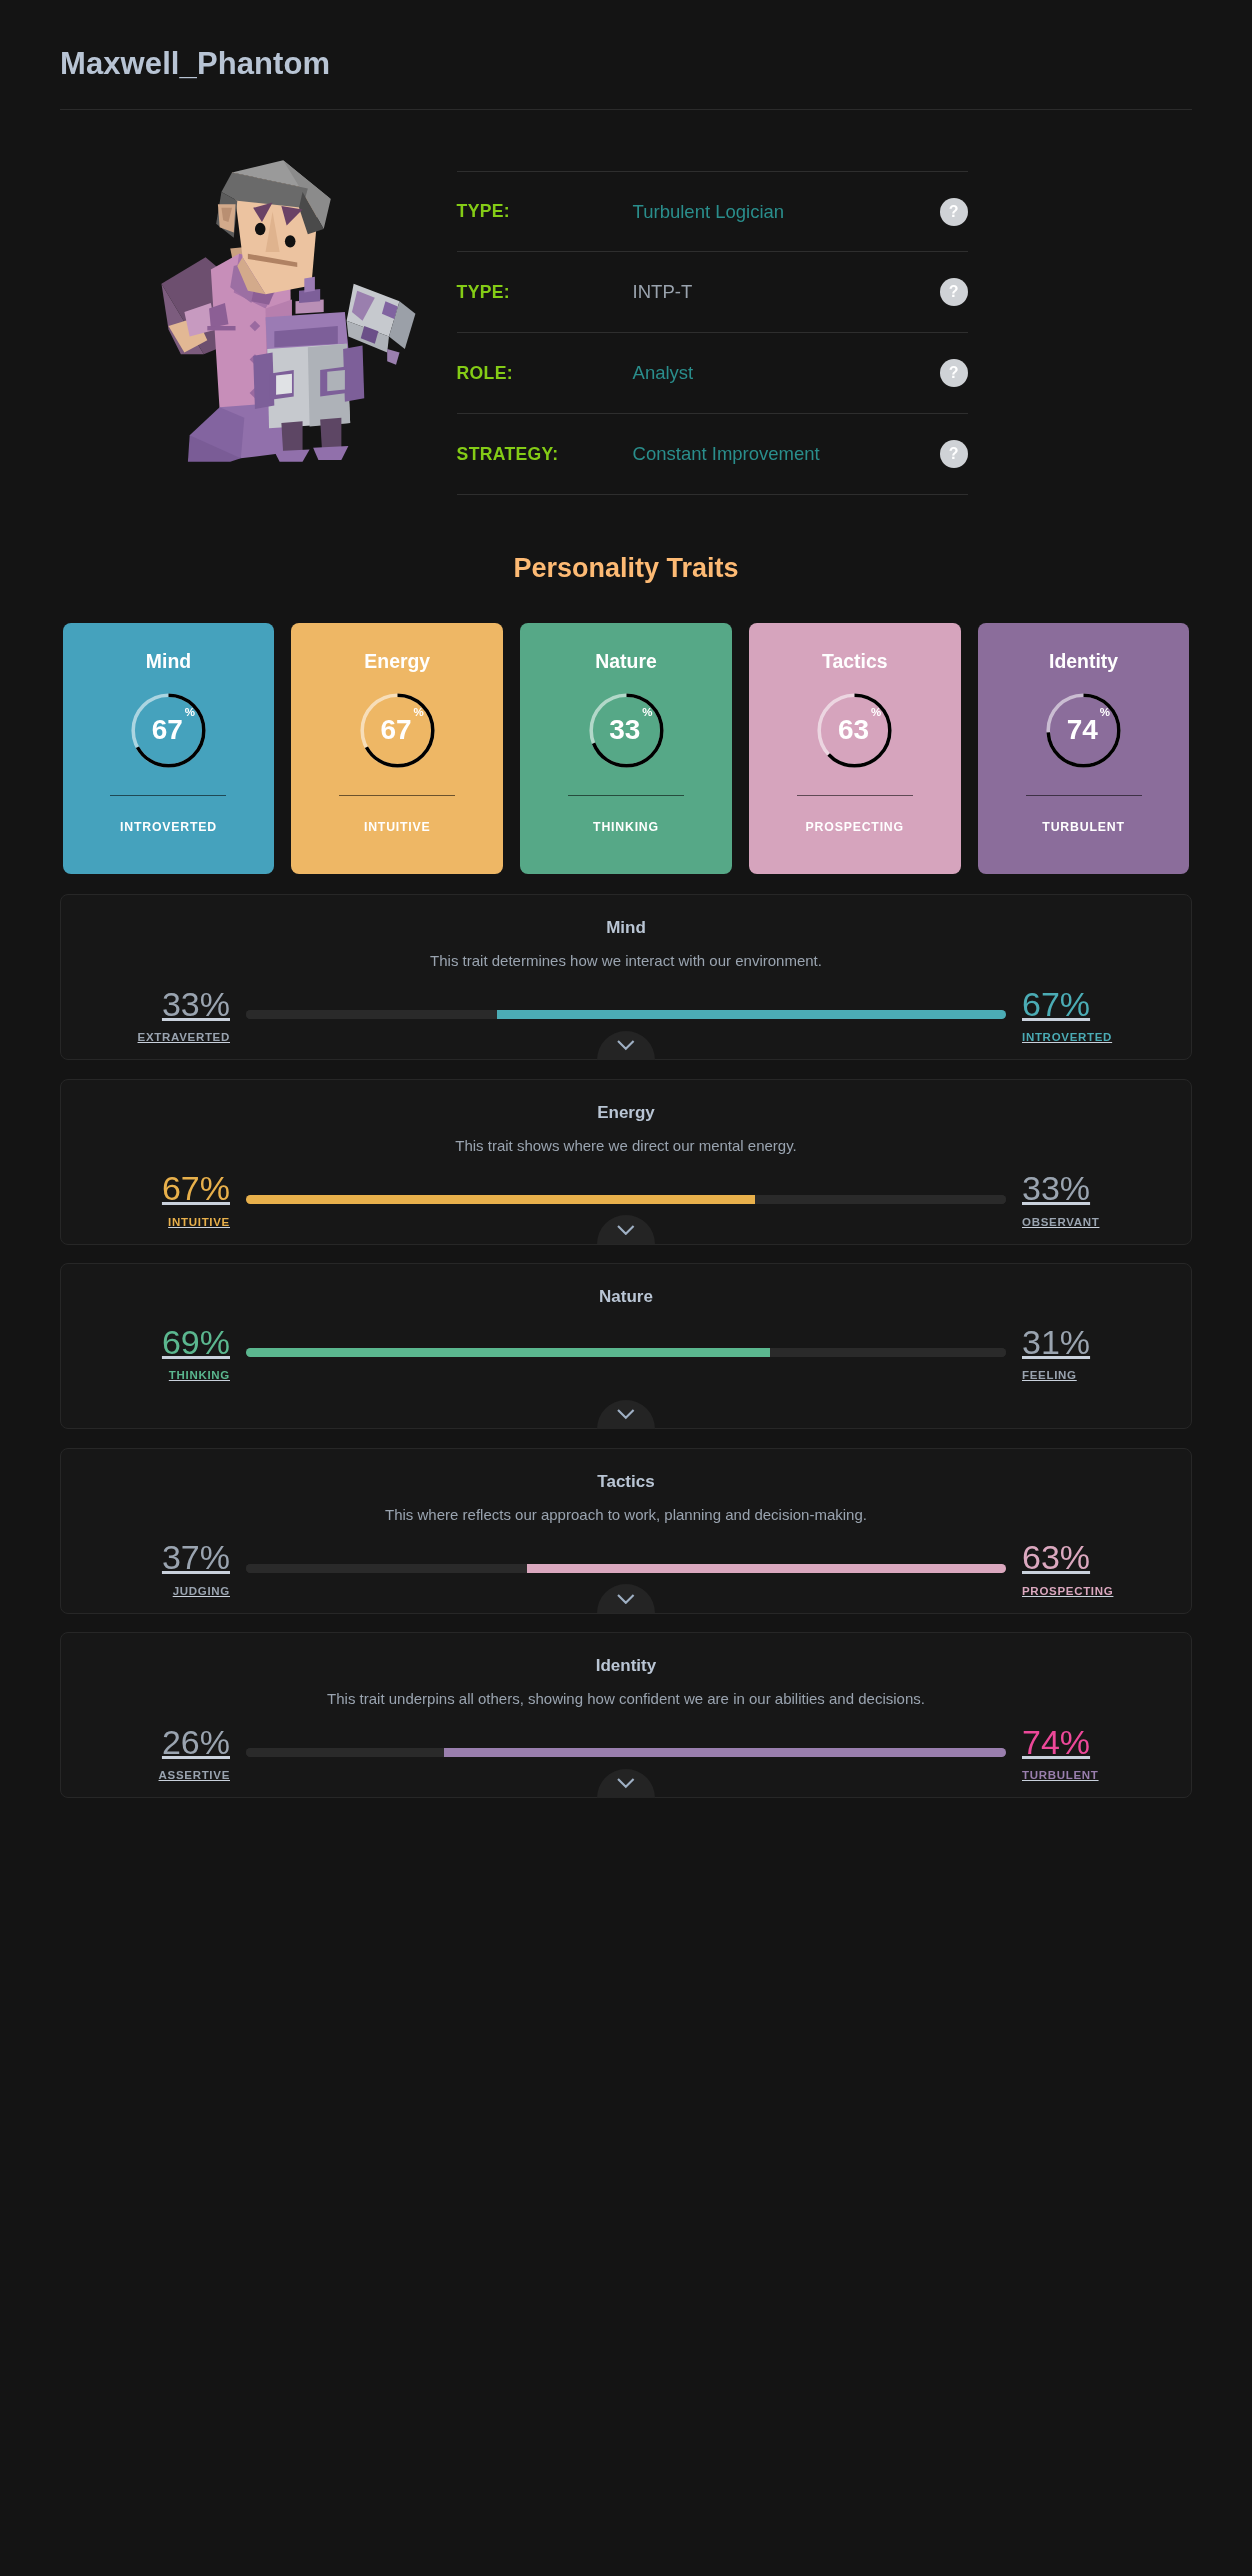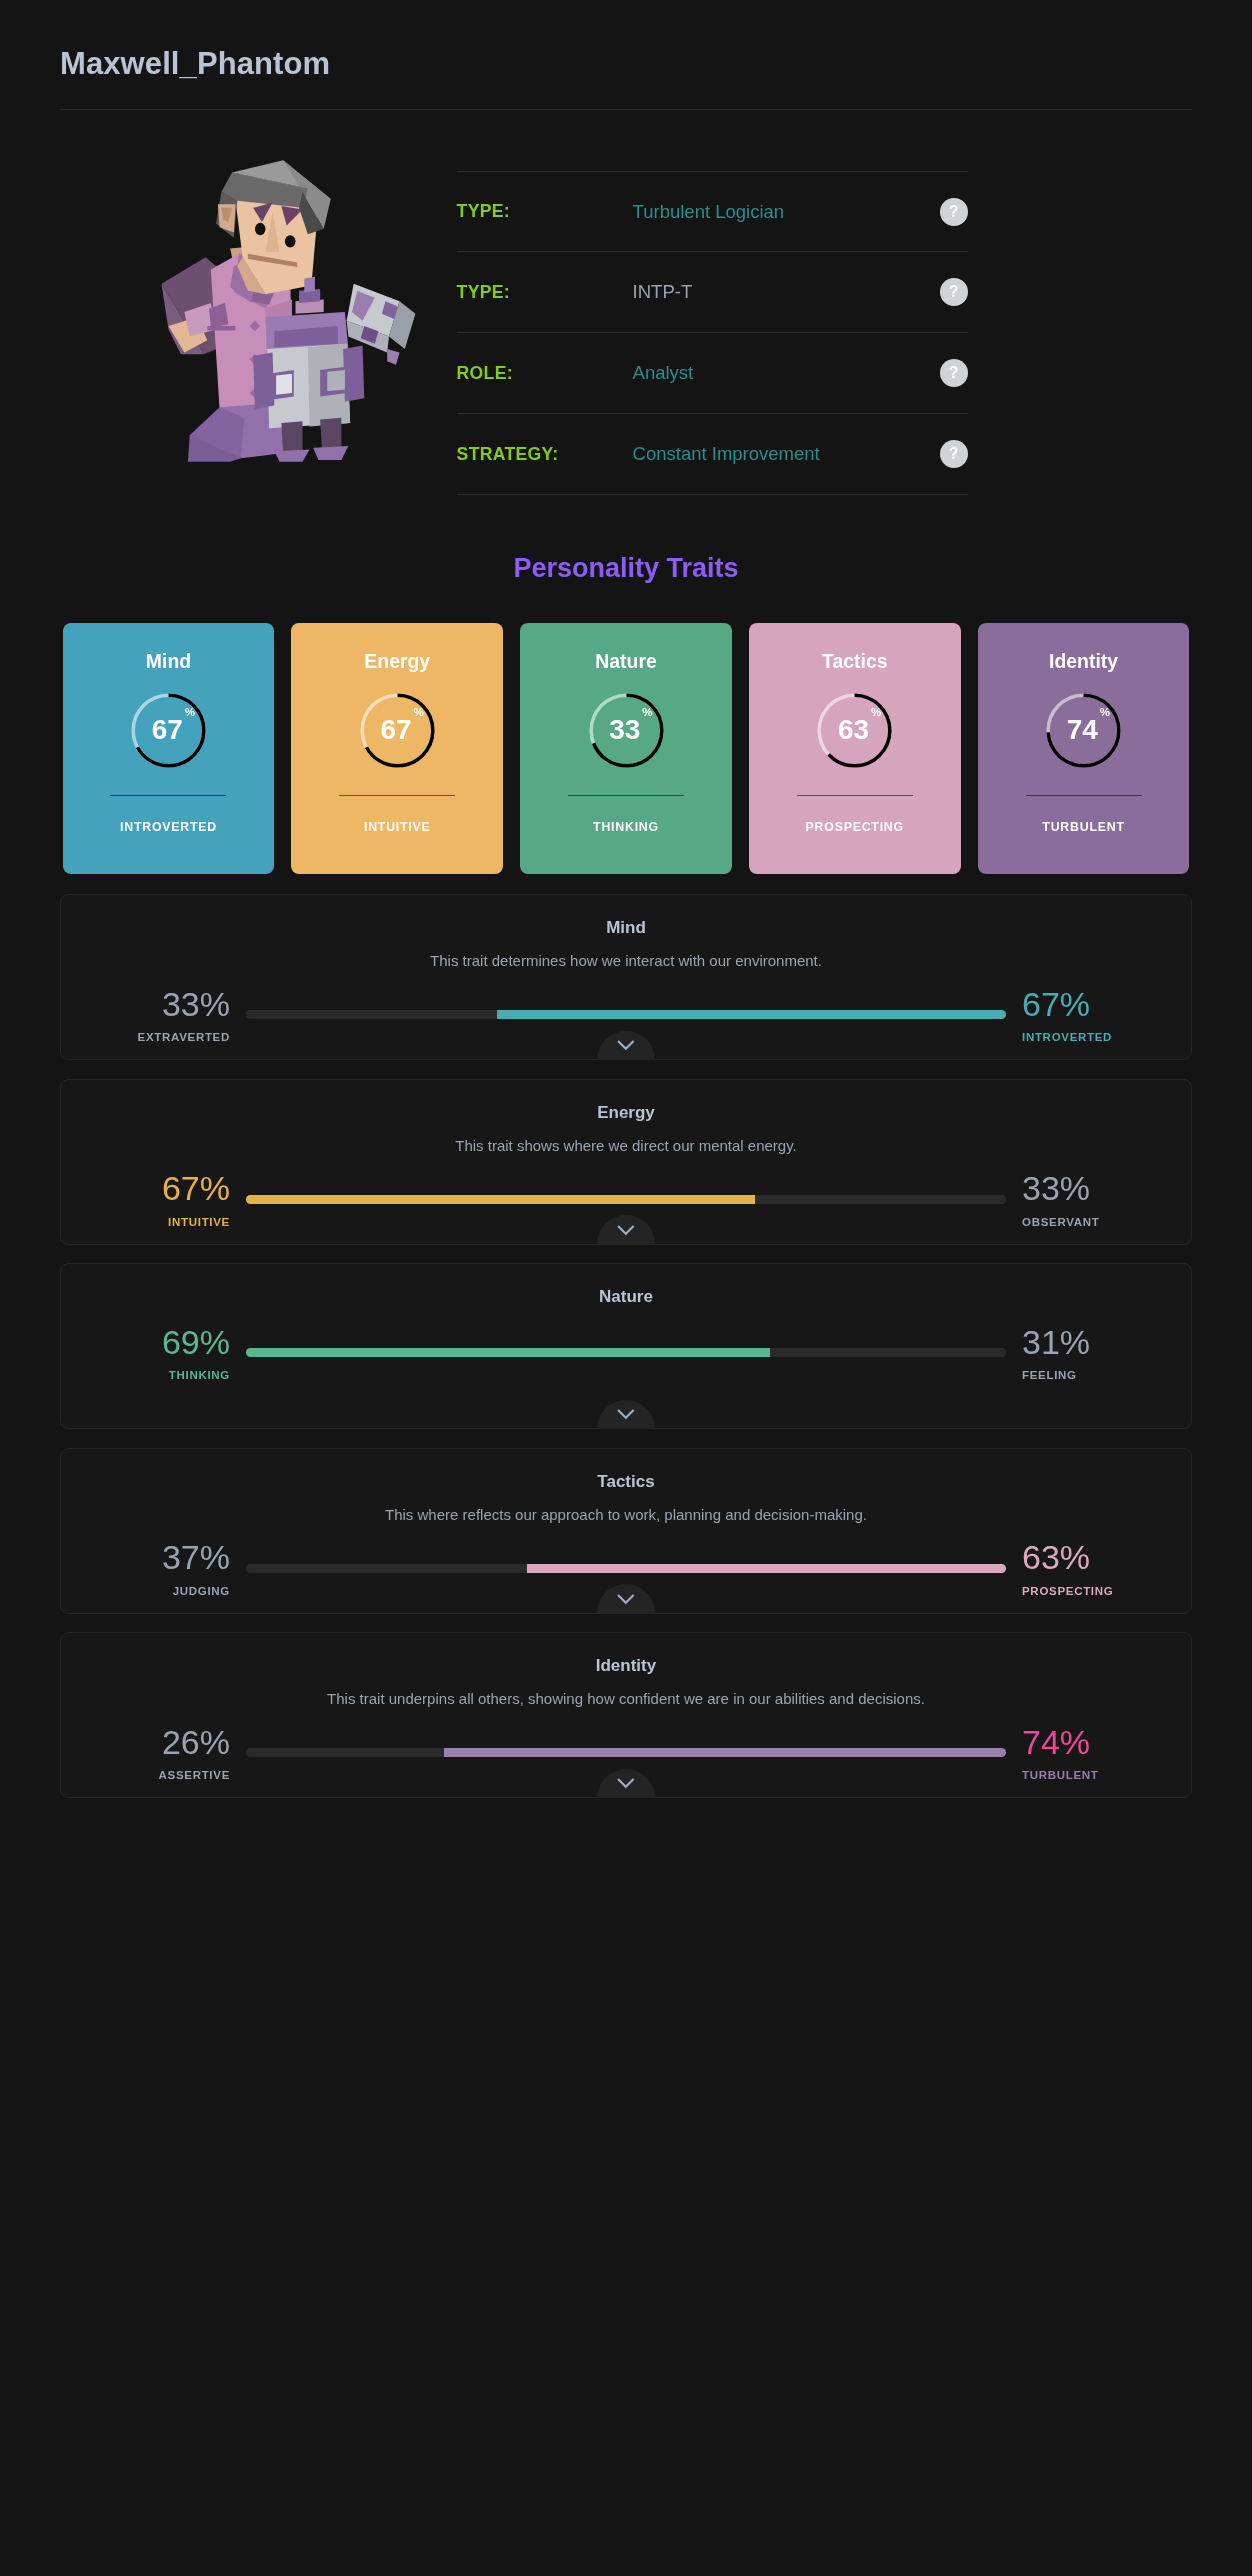--- a/index.html
+++ b/index.html
@@ -87,21 +87,21 @@
     justify-content: center;
     cursor: pointer;
     flex: 0 0 28px;
   }
 
   
   .traits-heading {
     text-align: center;
     font-size: 27px;
     font-weight: 700;
-    color: #8b5cf6;
+    color: #fdba74;
     margin-top: 58px;
     margin-bottom: 0;
   }
 
   
   .trait-cards {
     display: flex;
     gap: 17px;
     margin-top: 39px;
     padding: 0 2.6px;
@@ -194,20 +194,21 @@
   .detail-bar-row {
     display: flex;
     align-items: center;
     margin-top: 17.6px;
     padding: 0 53px;
   }
   .side {
     width: 132px;
     display: flex;
     flex-direction: column;
+    text-decoration: underline;
   }
   .side.left  { align-items: flex-end;   padding-right: 16px; }
   .side.right { align-items: flex-start; padding-left: 16px;  }
   .side-pct {
     font-size: 34px;
     font-weight: 400;
     line-height: 1;
   }
   .side-label {
     font-size: 11.5px;

